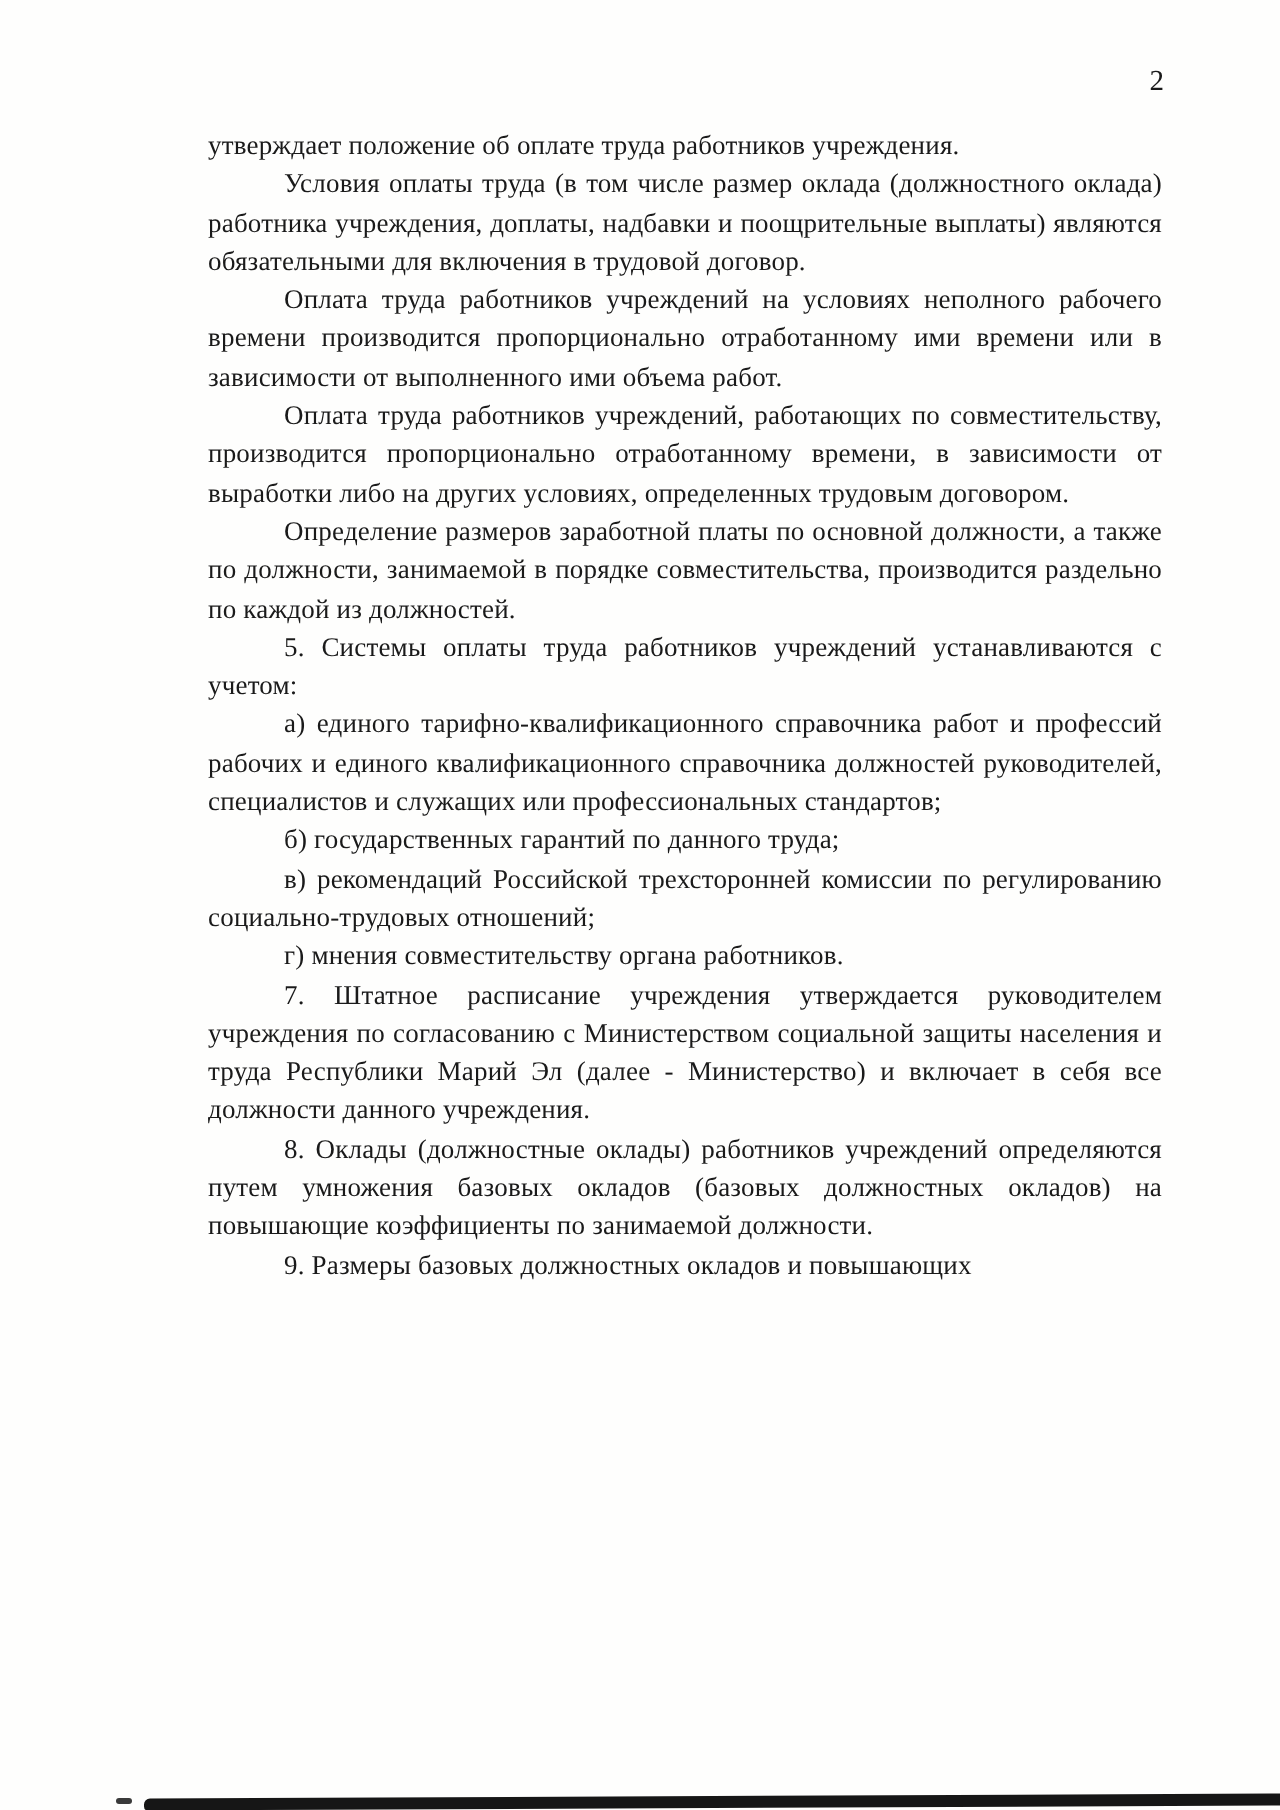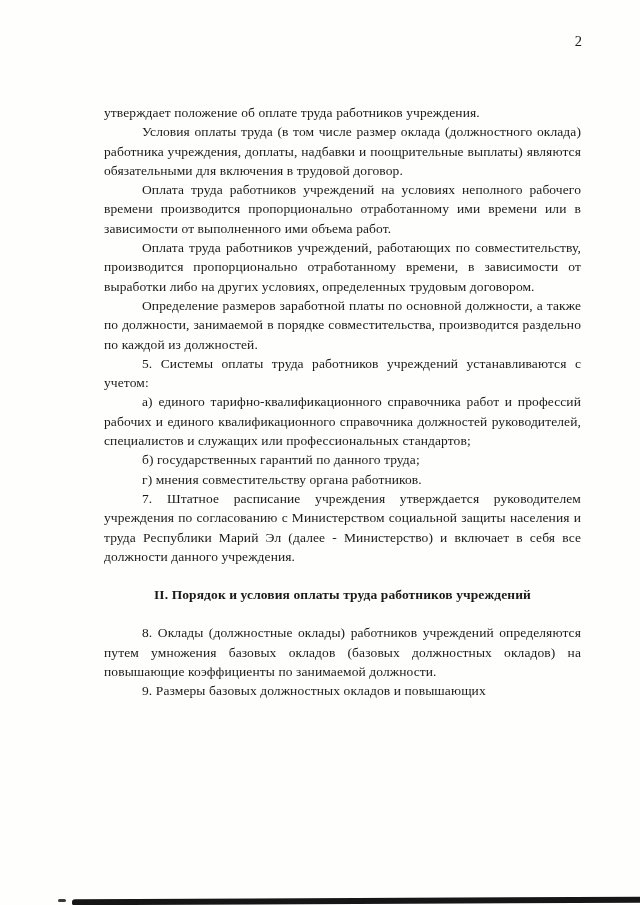--- a/index.html
+++ b/index.html
@@ -36,21 +36,20 @@
       line-height: 19.3px;
       text-align: justify;
       letter-spacing: 0.1px;
     }
     .para {
       margin: 0;
       text-indent: 38px;
     }
     .para.no-indent {
       text-indent: 0;
-      margin-top: 40px;
     }
     .para.heading {
       text-indent: 0;
       text-align: center;
       font-weight: bold;
       margin: 19px 0 19px 0;
     }
     .scan-edge {
       position: absolute;
       bottom: 1px;
@@ -79,22 +78,22 @@
 
   <div class="text-block">
       <p class="para no-indent">утверждает положение об оплате труда работников учреждения.</p>
       <p class="para">Условия оплаты труда (в том числе размер оклада (должностного оклада) работника учреждения, доплаты, надбавки и поощрительные выплаты) являются обязательными для включения в трудовой договор.</p>
       <p class="para">Оплата труда работников учреждений на условиях неполного рабочего времени производится пропорционально отработанному ими времени или в зависимости от выполненного ими объема работ.</p>
       <p class="para">Оплата труда работников учреждений, работающих по совместительству, производится пропорционально отработанному времени, в зависимости от выработки либо на других условиях, определенных трудовым договором.</p>
       <p class="para">Определение размеров заработной платы по основной должности, а также по должности, занимаемой в порядке совместительства, производится раздельно по каждой из должностей.</p>
       <p class="para">5. Системы оплаты труда работников учреждений устанавливаются с учетом:</p>
       <p class="para">а) единого тарифно-квалификационного справочника работ и профессий рабочих и единого квалификационного справочника должностей руководителей, специалистов и служащих или профессиональных стандартов;</p>
       <p class="para">б) государственных гарантий по данного труда;</p>
+      <p class="para">в) рекомендаций Российской трехсторонней комиссии по регулированию социально-трудовых отношений;</p>
       <p class="para">г) мнения совместительству органа работников.</p>
       <p class="para">7. Штатное расписание учреждения утверждается руководителем учреждения по согласованию с Министерством социальной защиты населения и труда Республики Марий Эл (далее - Министерство) и включает в себя все должности данного учреждения.</p>
-      <p class="para heading">II. Порядок и условия оплаты труда работников учреждений</p>
       <p class="para">8. Оклады (должностные оклады) работников учреждений определяются путем умножения базовых окладов (базовых должностных окладов) на повышающие коэффициенты по занимаемой должности.</p>
       <p class="para">9. Размеры базовых должностных окладов и повышающих</p>
     </div>
 
   <div class="scan-speck"></div>
   <div class="scan-edge"></div>
 </div>
 
 </body></html>

